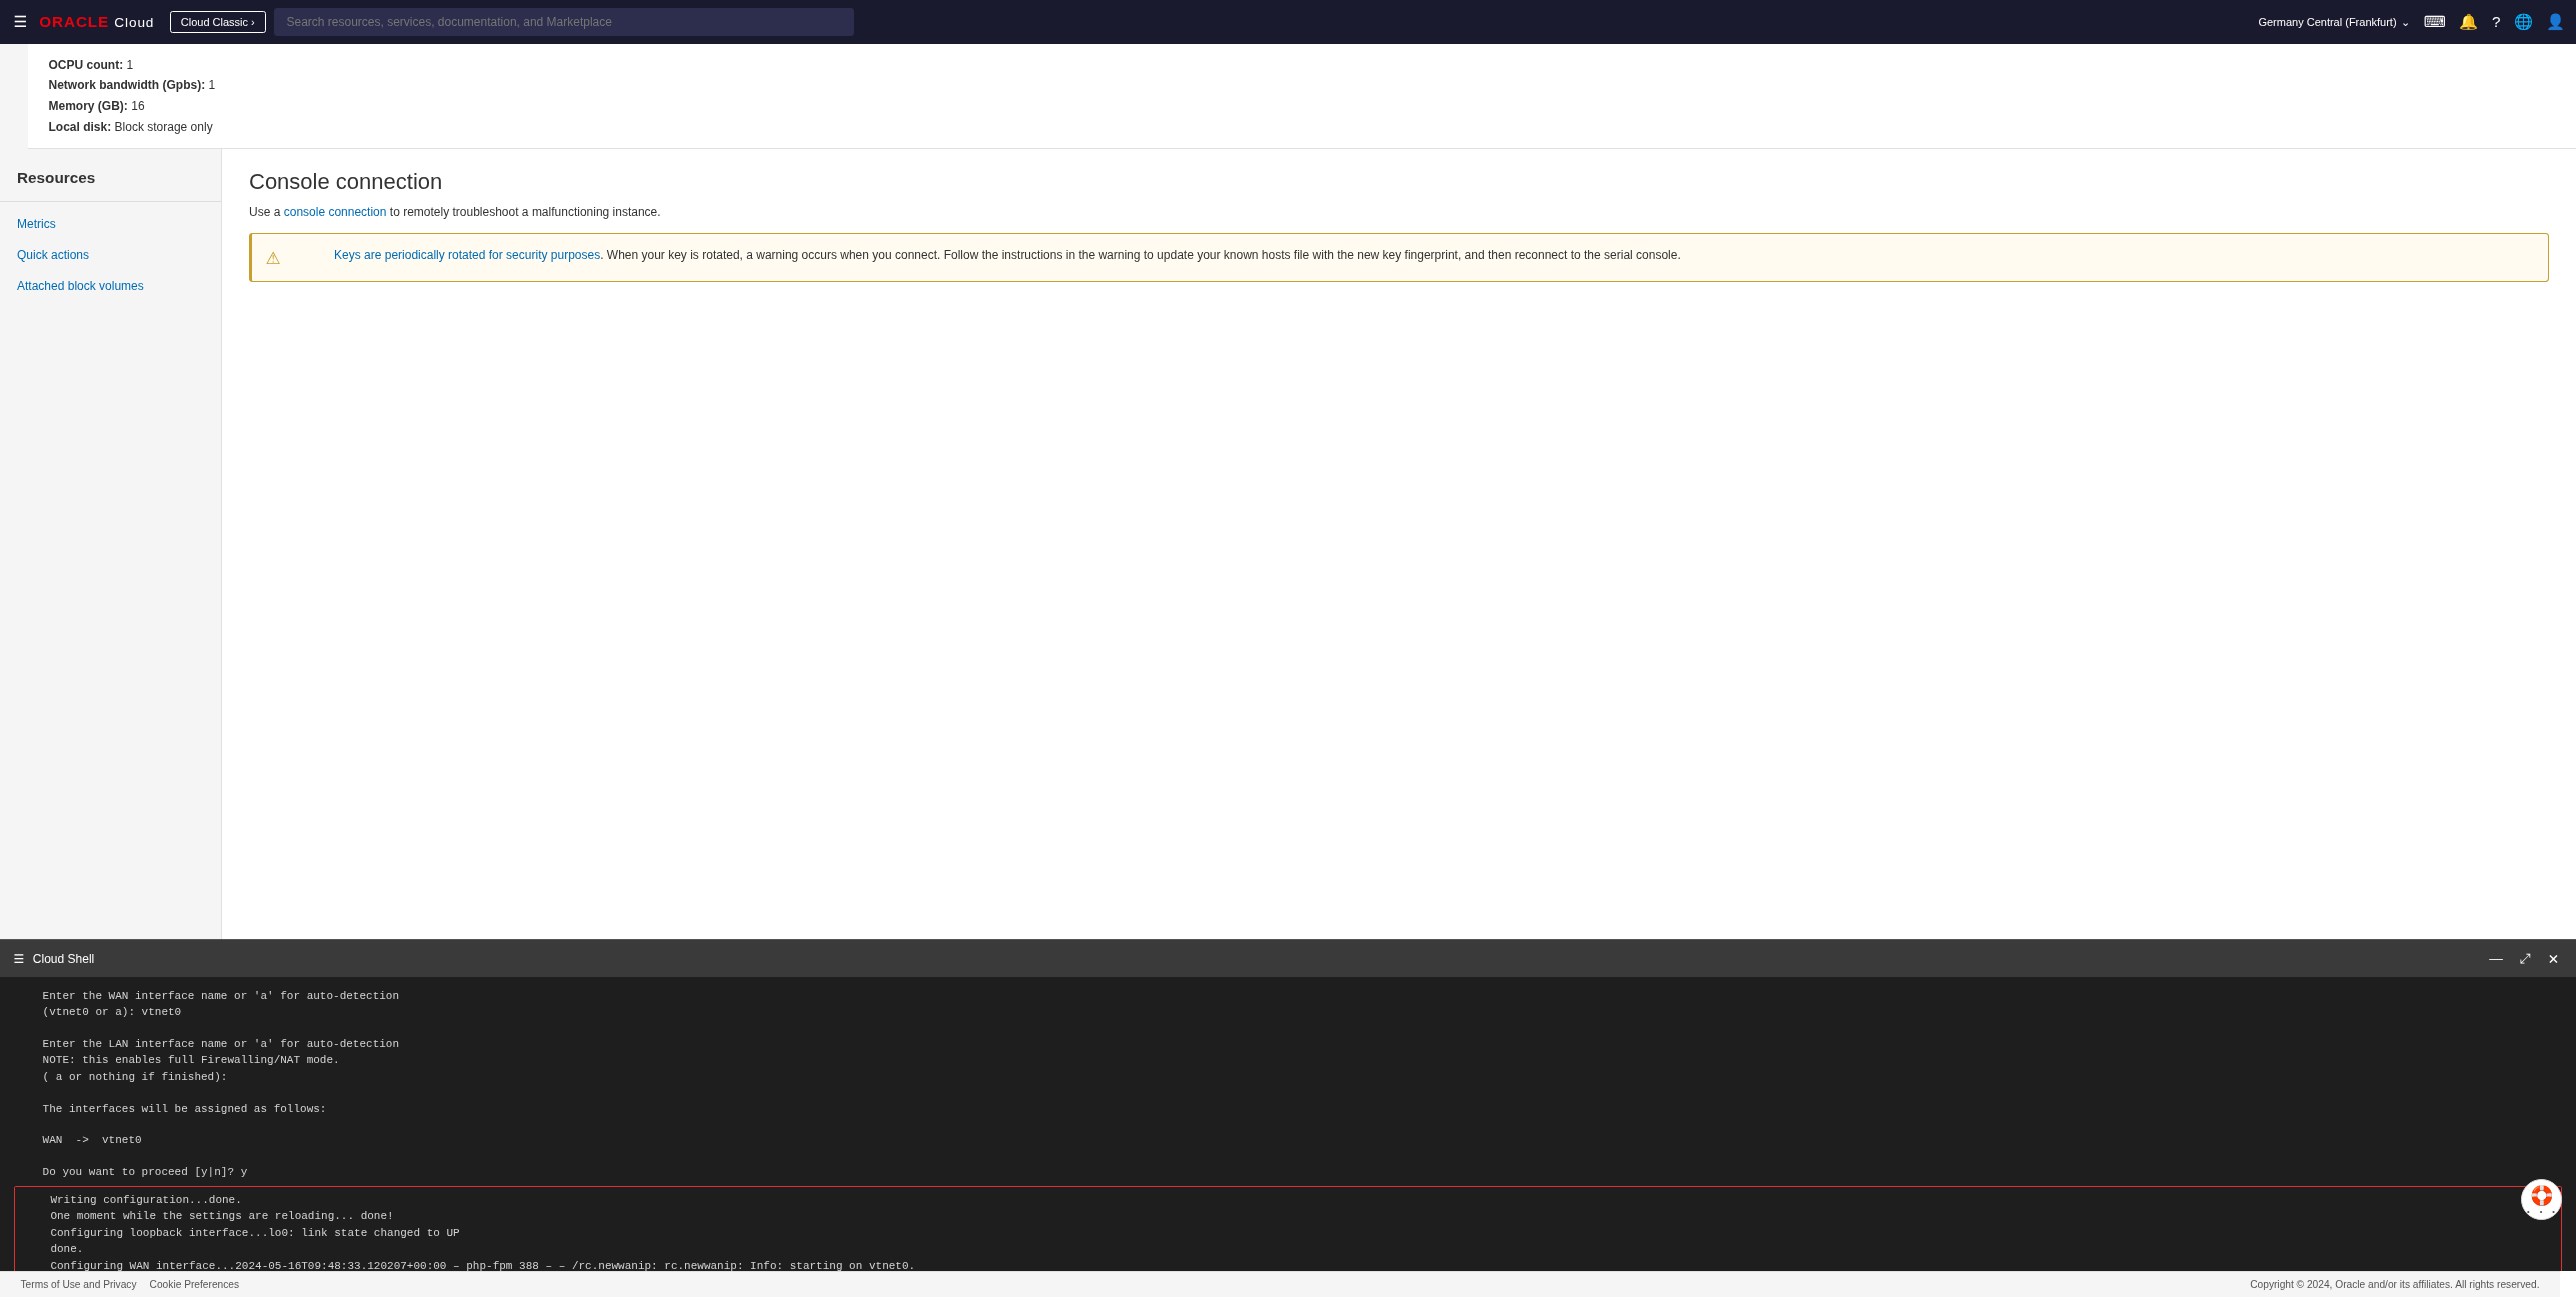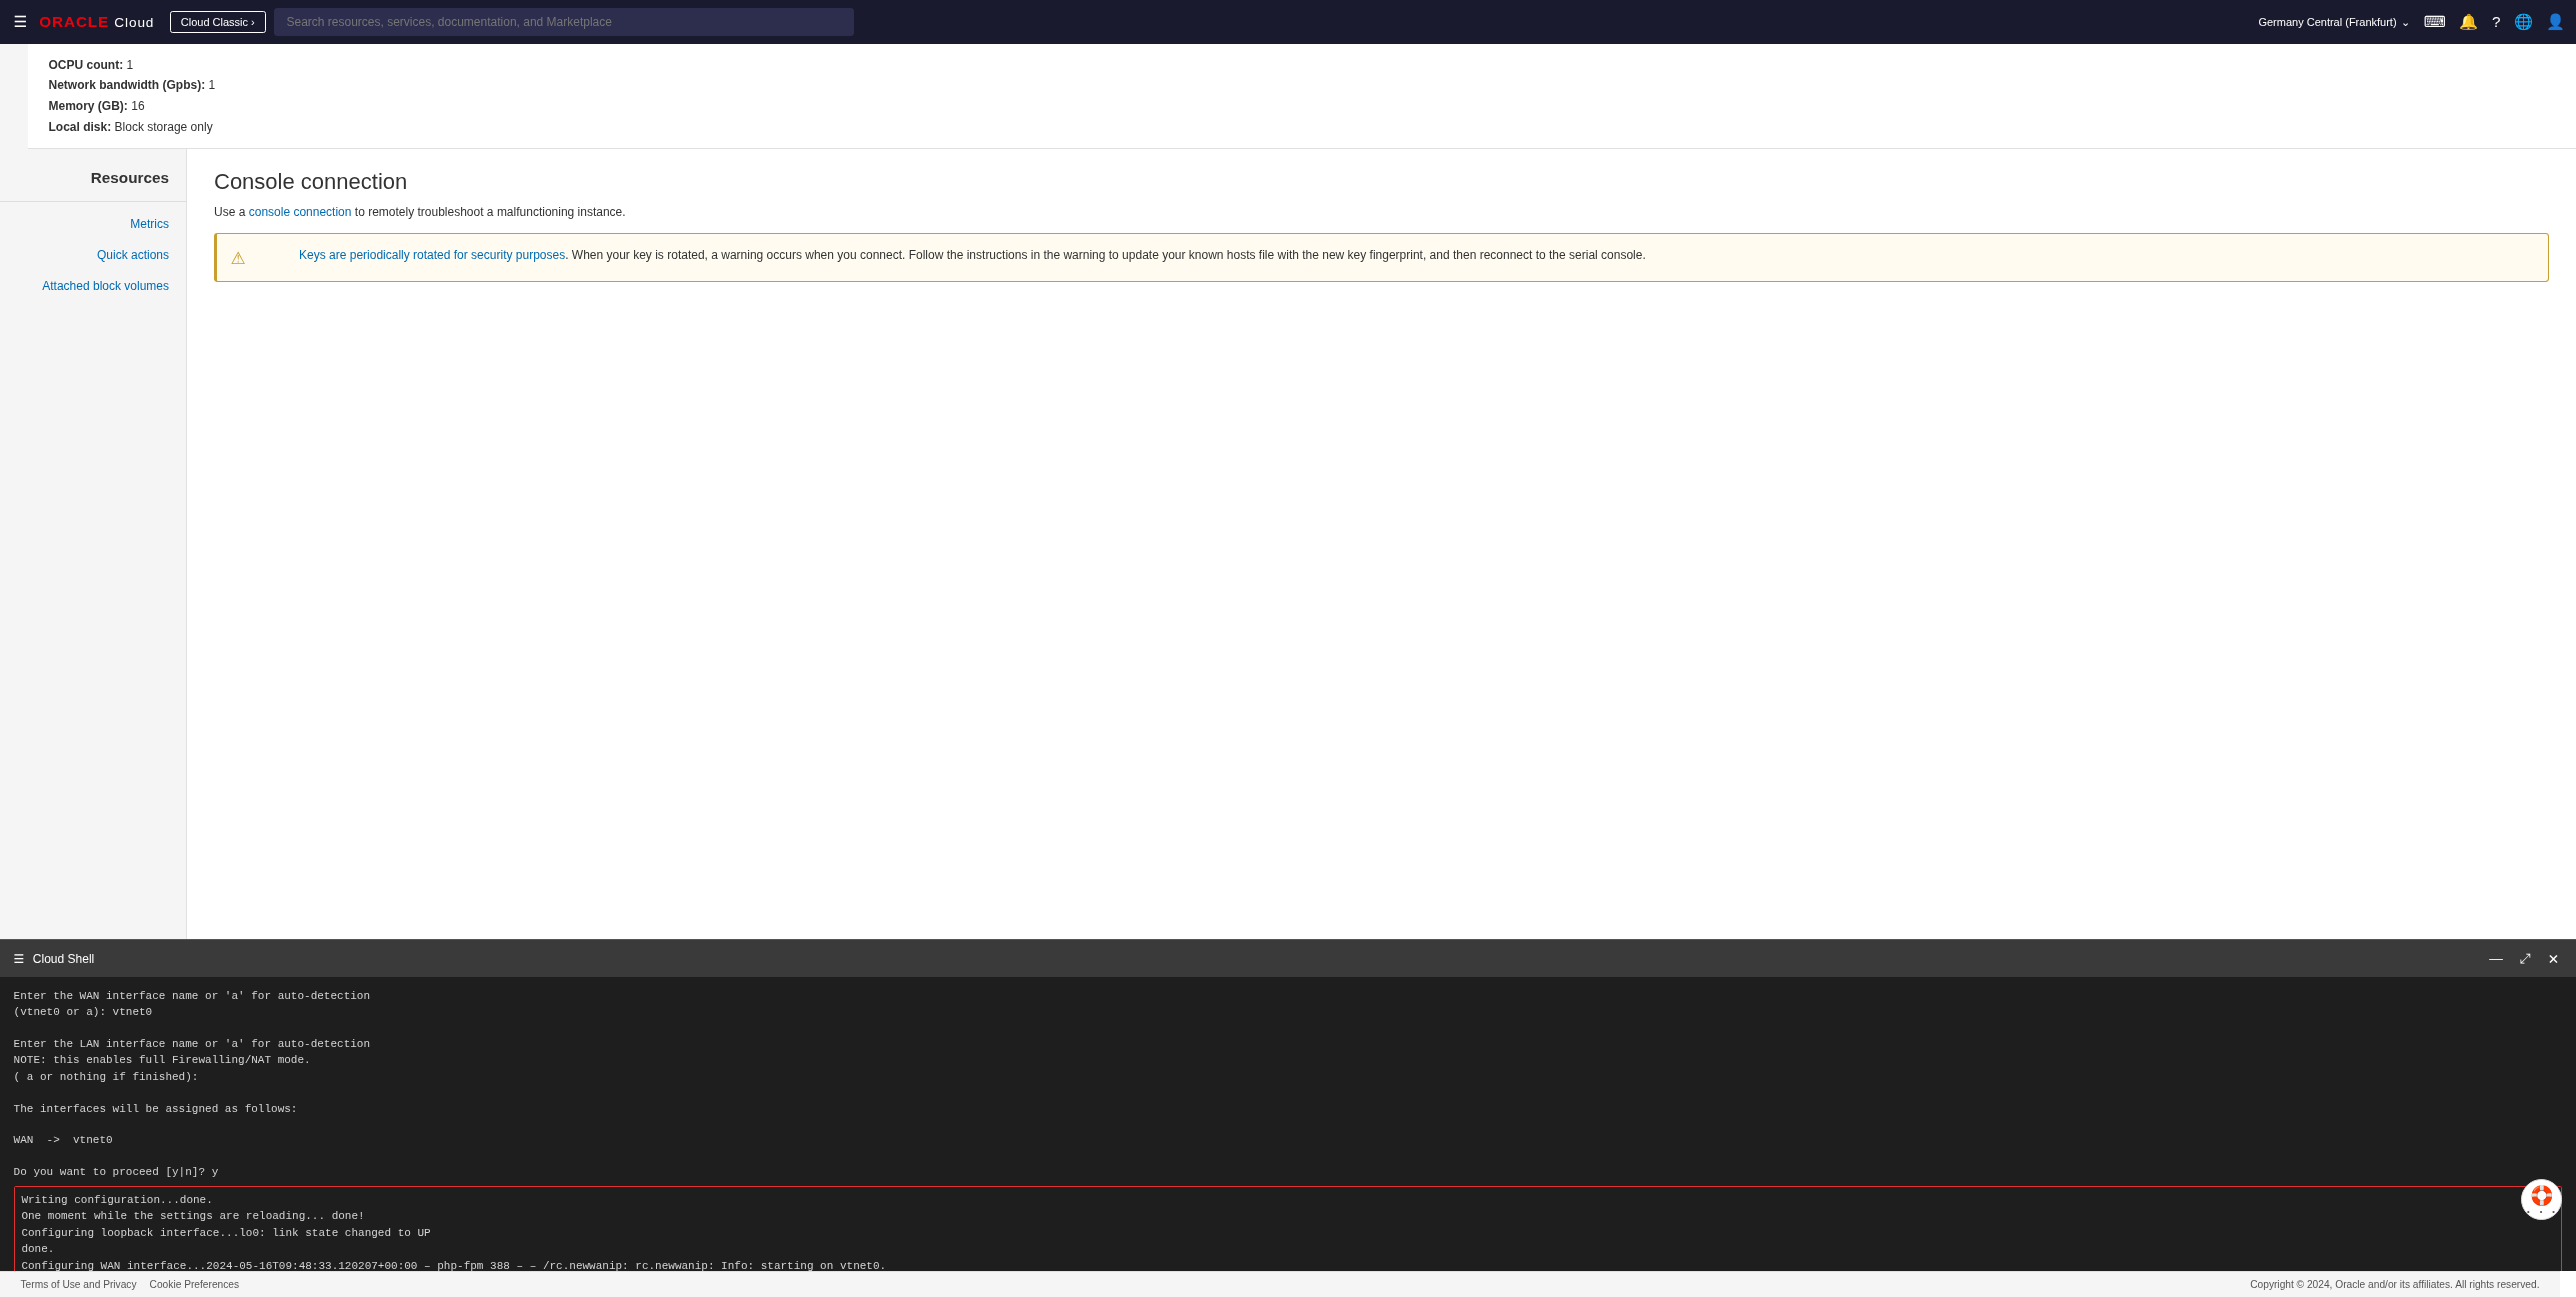--- a/index.html
+++ b/index.html
@@ -54,26 +54,25 @@
     
     .content-area {
       display: flex;
       flex: 1;
       overflow: hidden;
       background: #f5f5f5;
     }
 
     
     .sidebar {
-      width: 187px;
+      width: 222px;
       background: #f5f5f5;
       padding: 20.5px 0;
       flex-shrink: 0;
       border-right: 0.9px solid #e0e0e0;
-      text-align: right;
     }
     .sidebar-title {
       font-size: 15.3px; font-weight: 600; color: #333; padding: 0 17px 13.6px 17px; border-bottom: 0.9px solid #ddd; margin-bottom: 6.8px;
     }
     .sidebar-link {
       display: block; padding: 8.5px 17px; color: #006bb3; text-decoration: none; font-size: 12px; cursor: pointer;
     }
 
     
     .main-content {
@@ -132,21 +131,21 @@
     .cloud-shell-body {
       background: #1e1e1e;
       flex: 1;
       padding: 10.2px 13.6px;
       overflow-y: auto;
       font-family: 'Courier New', Courier, monospace;
       font-size: 11px;
       color: #d4d4d4;
       position: relative;
     }
-    .shell-line { line-height: 1.5; white-space: pre-wrap; }
+    .shell-line { line-height: 1.5; white-space: pre-wrap; margin-left: 29px; }
     .shell-line.empty { height: 15.3px; }
 
     .shell-highlighted {
       border: 1.7px solid #e03030;
       padding: 5.1px 6.8px;
       margin-top: 5.1px;
       border-radius: 1.7px;
     }
 
     

